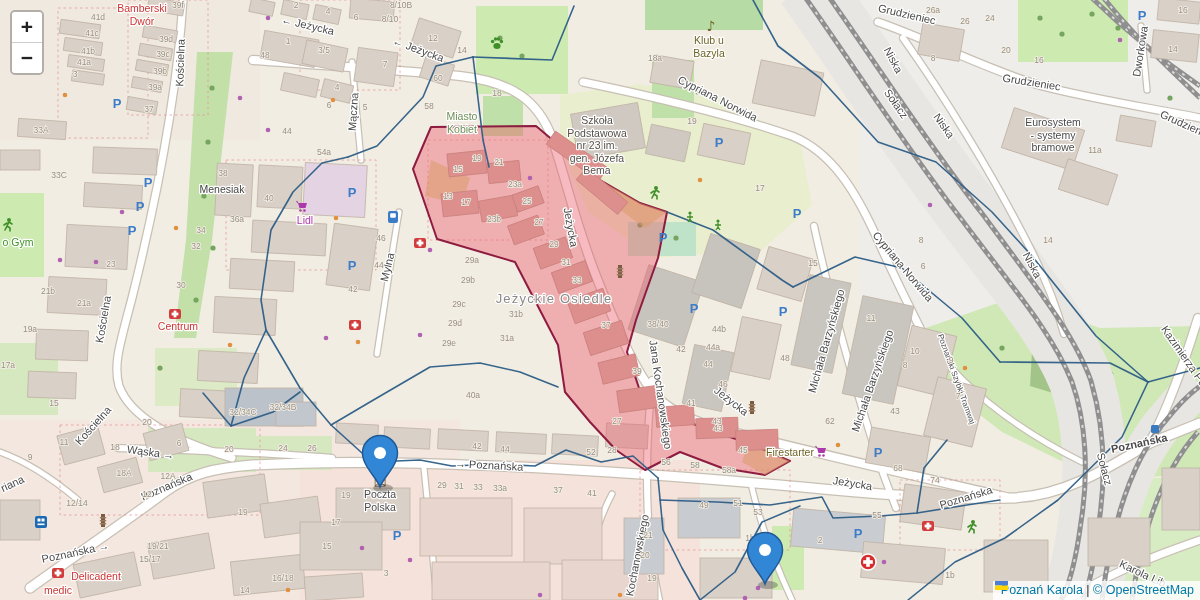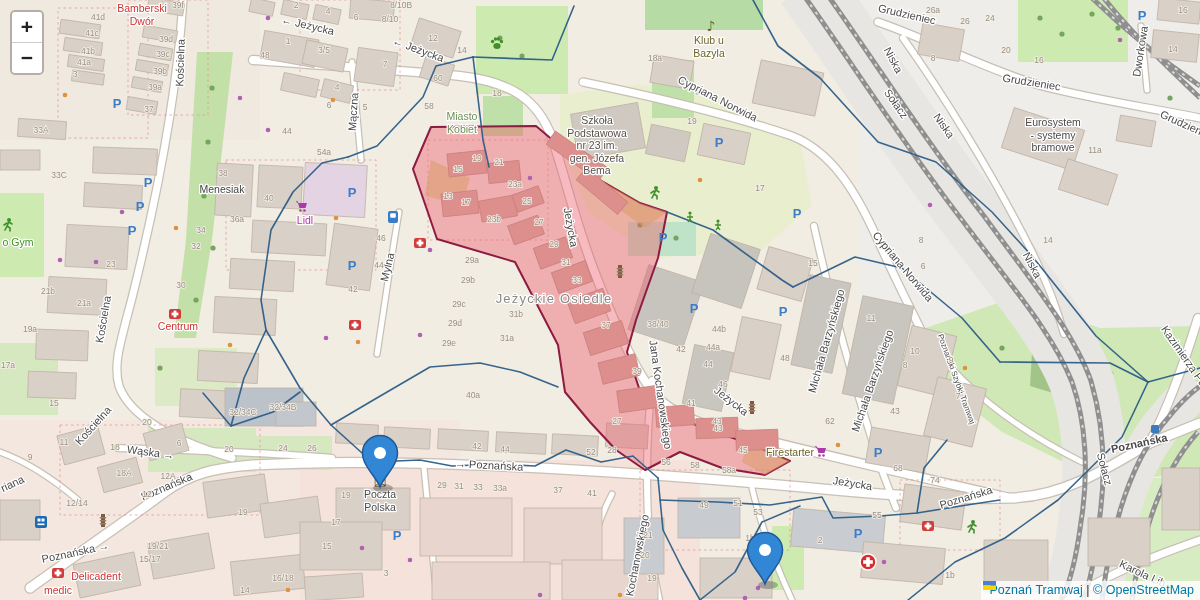--- a/index.html
+++ b/index.html
@@ -661,17 +661,17 @@
     <a class="zoom-btn">+</a>
     <a class="zoom-btn">−</a>
   </div>
 
   <div class="attribution">
     <a>Poznań</a>
     <svg class="flag" viewBox="0 0 13 9">
       <rect x="0" y="0" width="13" height="4.5" fill="#4a7fd4"></rect>
       <rect x="0" y="4.5" width="13" height="4.5" fill="#ffd500"></rect>
     </svg>
-    <a>Tramwaj</a>
+    <a>Karola</a>
     <span> | </span>
     <a>© OpenStreetMap</a>
   </div>
 </div>
 
 </body></html>

